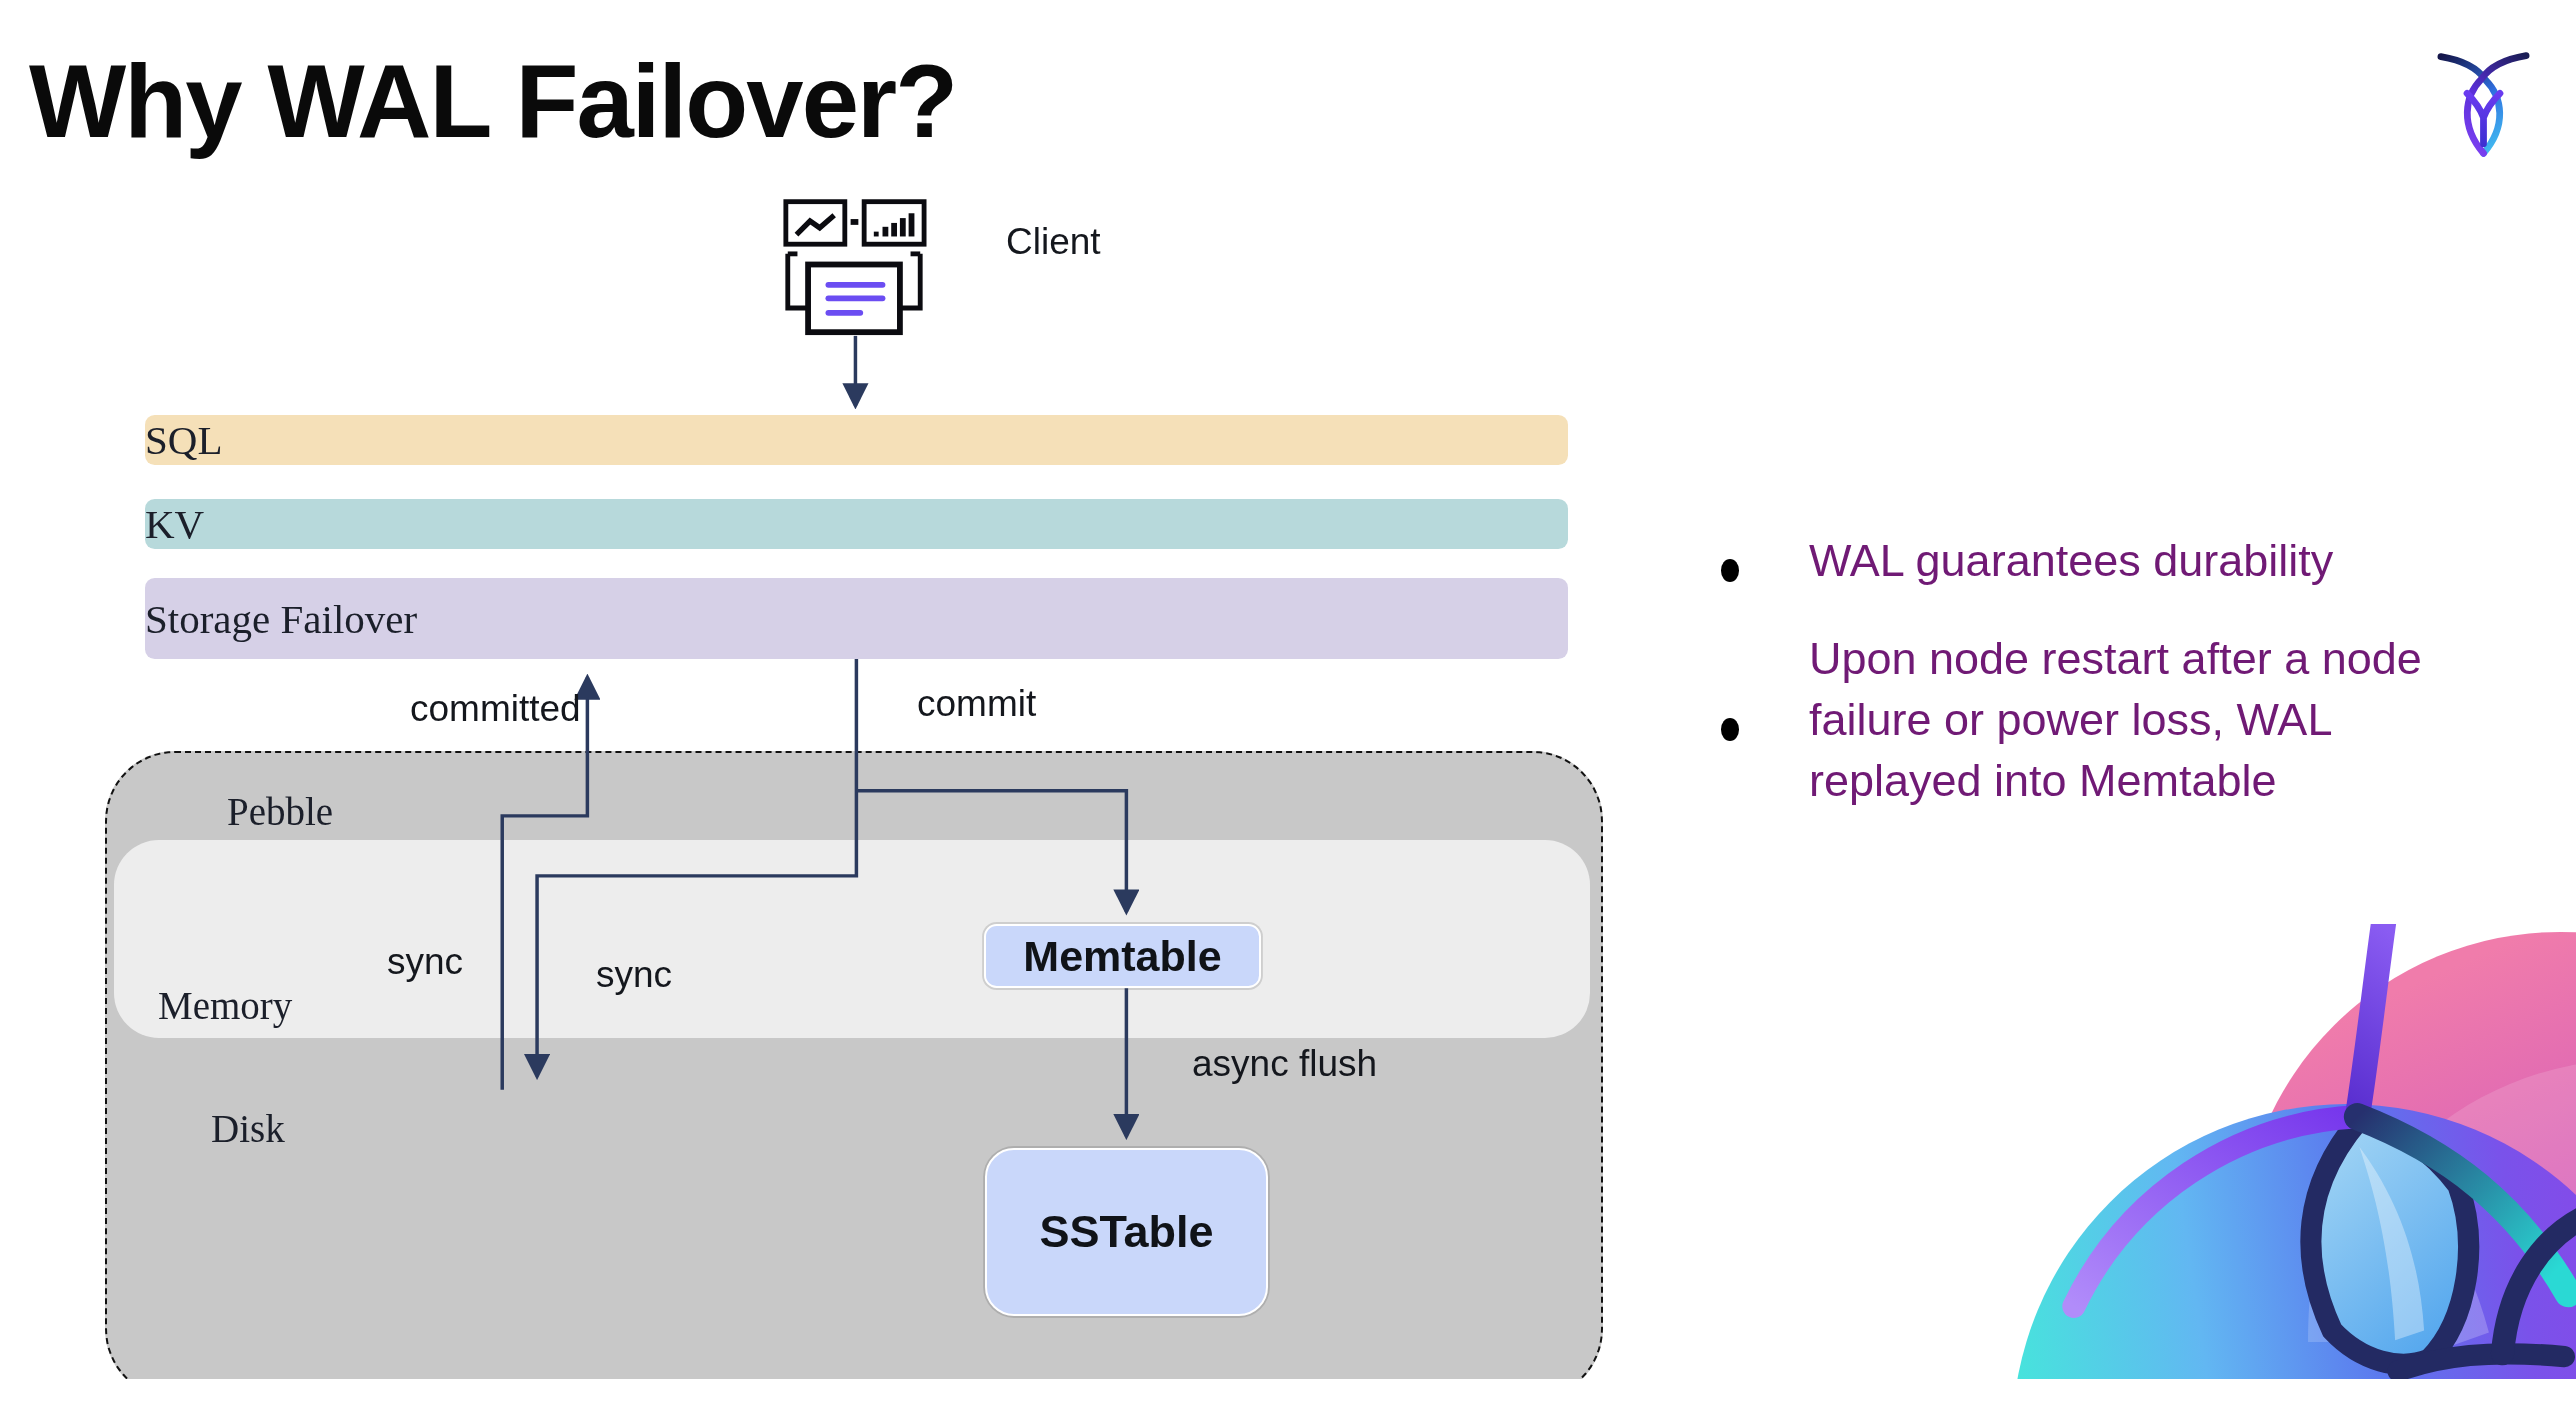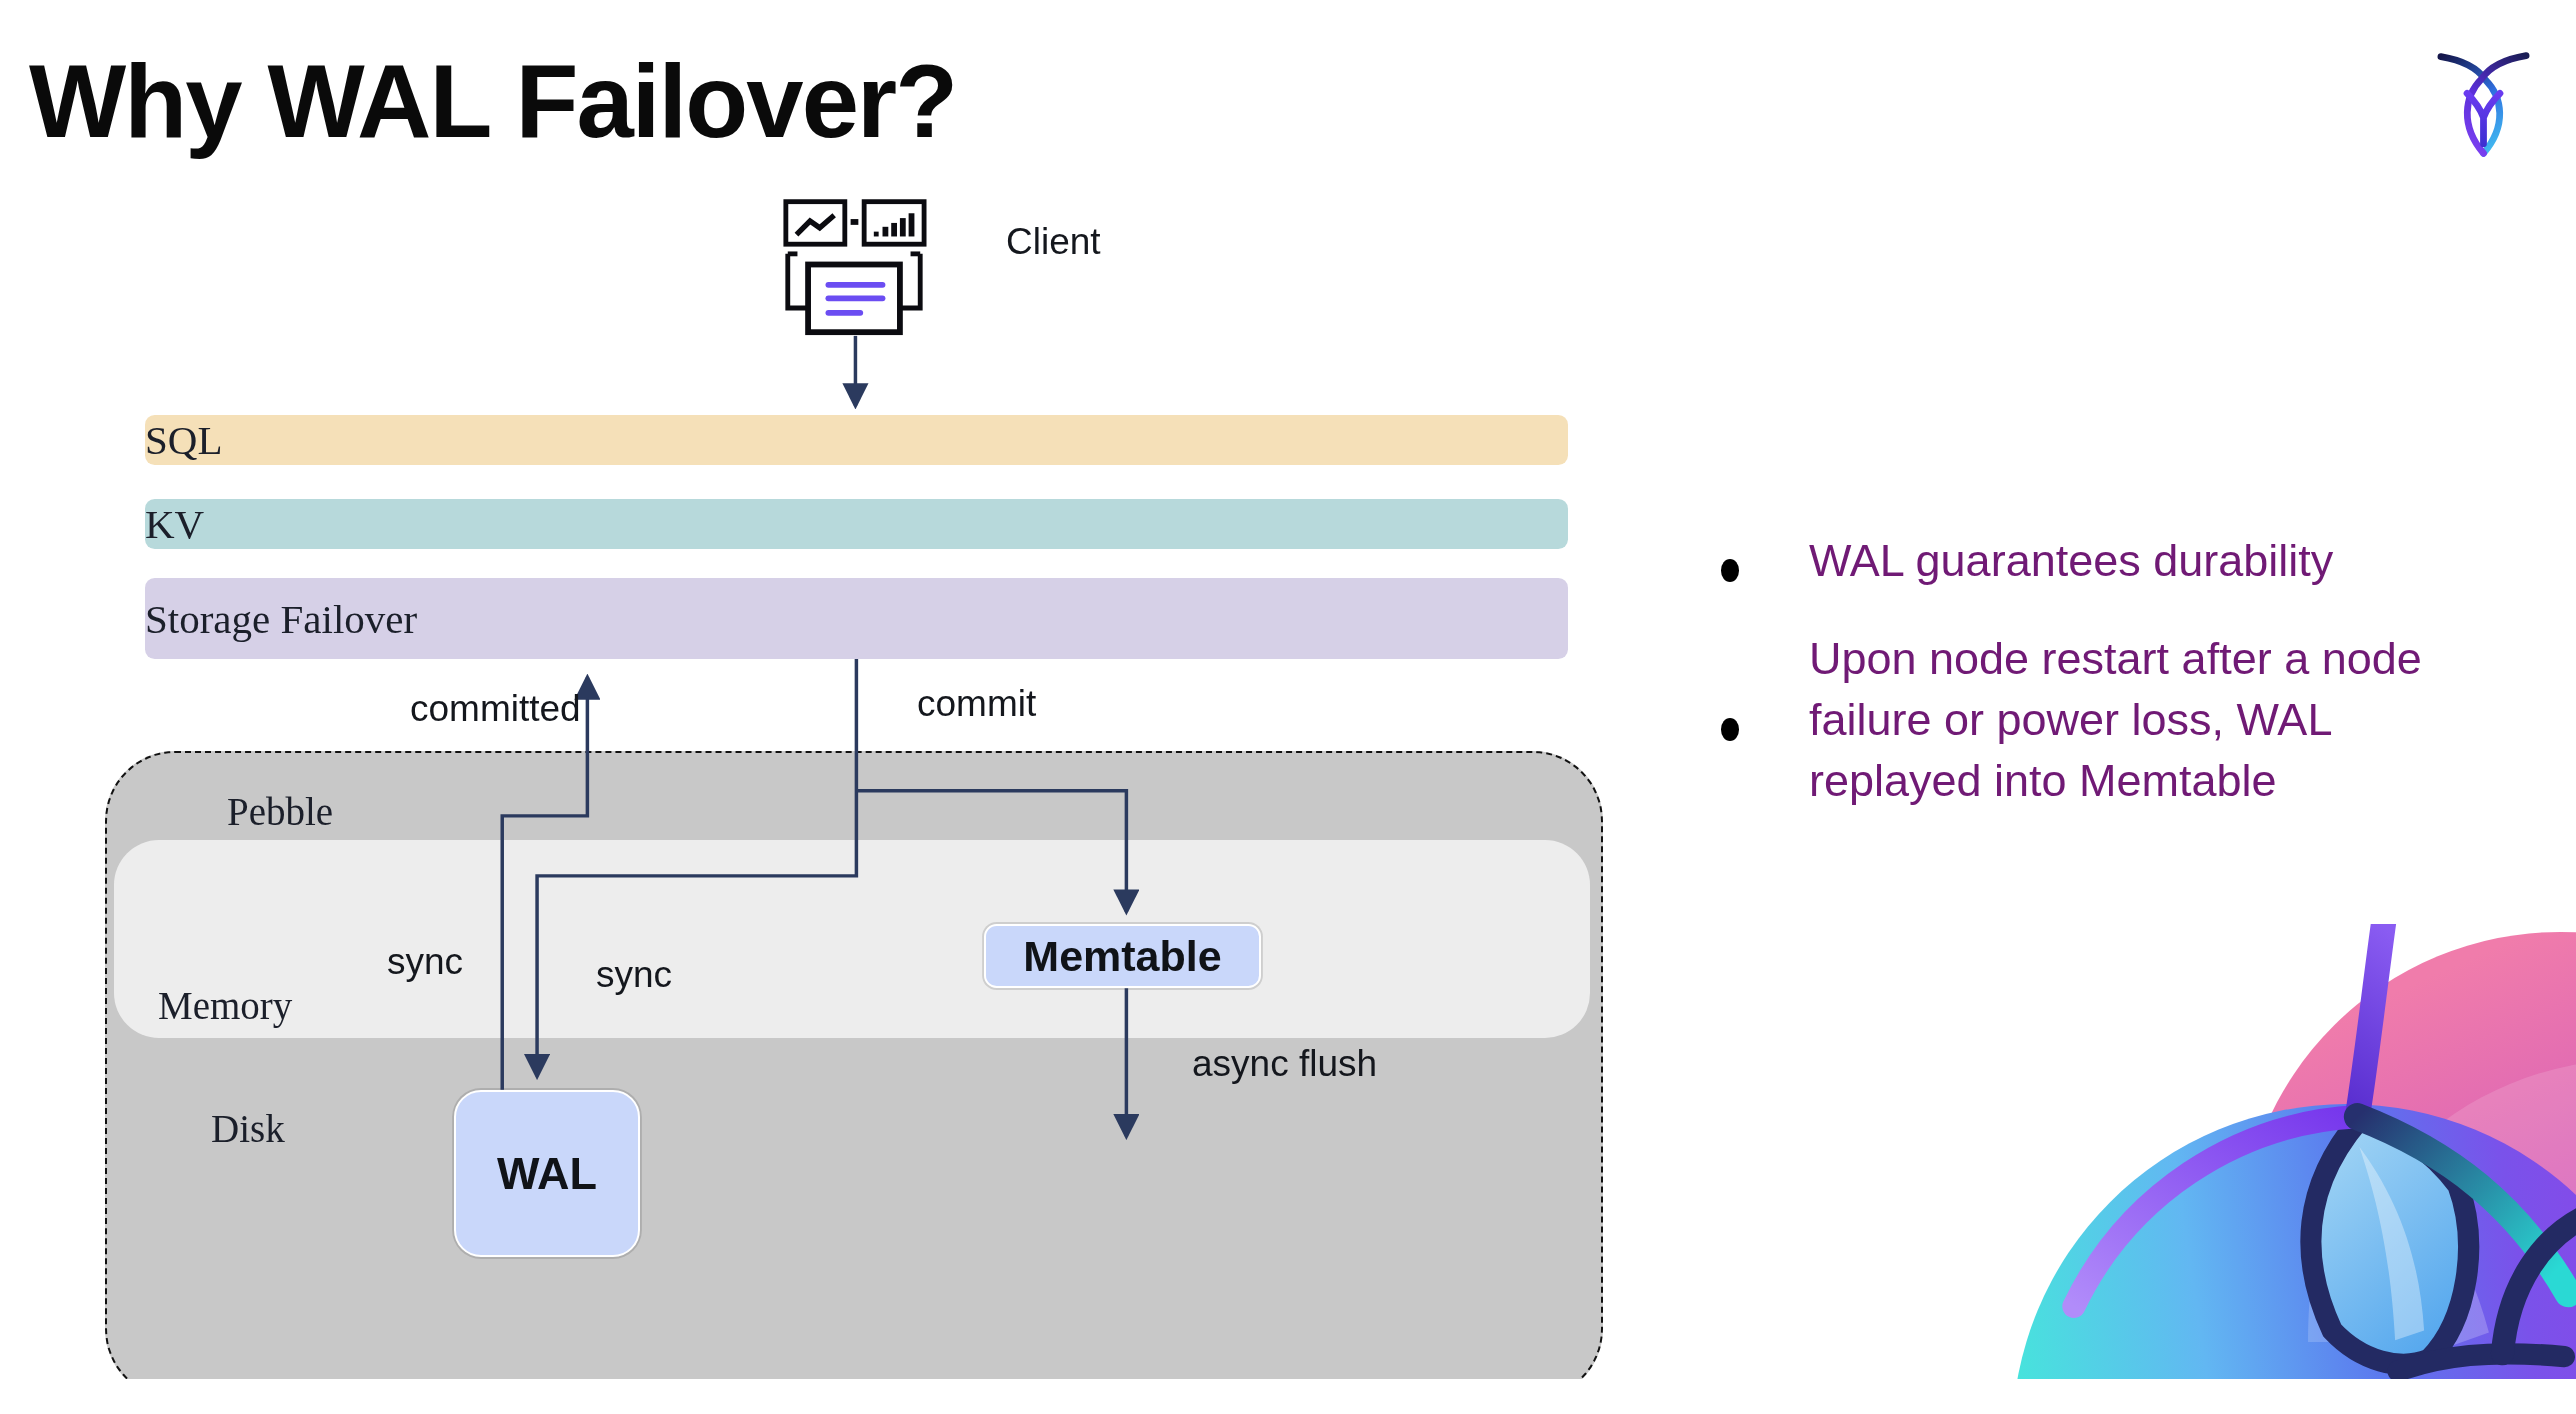--- a/index.html
+++ b/index.html
@@ -112,25 +112,25 @@
   <div class="abs layer-bar serif bar-storage">
     <span>Storage Failover</span>
   </div>
 
   <div class="abs pebble"></div>
   <div class="abs memory-band"></div>
   <div class="abs serif zone-label" style="left:227px;top:789px;">Pebble</div>
   <div class="abs serif zone-label" style="left:158px;top:983px;">Memory</div>
   <div class="abs serif zone-label" style="left:211px;top:1106px;">Disk</div>
 
-  <div class="abs node-box box-wal">
-    <span>WAL</span>
-  </div>
   <div class="abs node-box box-memtable">
     <span>Memtable</span>
+  </div>
+  <div class="abs node-box box-sstable">
+    <span>SSTable</span>
   </div>
 
   <svg class="abs" style="left:0;top:0;" width="2576" height="1415" viewBox="0 0 2662 1462">
     <defs>
       <marker id="ah" viewBox="0 0 10 10" refX="8.5" refY="5" markerWidth="7.5" markerHeight="7.5" orient="auto">
         <path d="M0,0 L10,5 L0,10 z" fill="#2b3a5e"></path>
       </marker>
     </defs>
     <g fill="none" stroke="#2b3a5e" stroke-width="3.6">
       <path d="M884,347 L884,419" marker-end="url(#ah)"></path>

